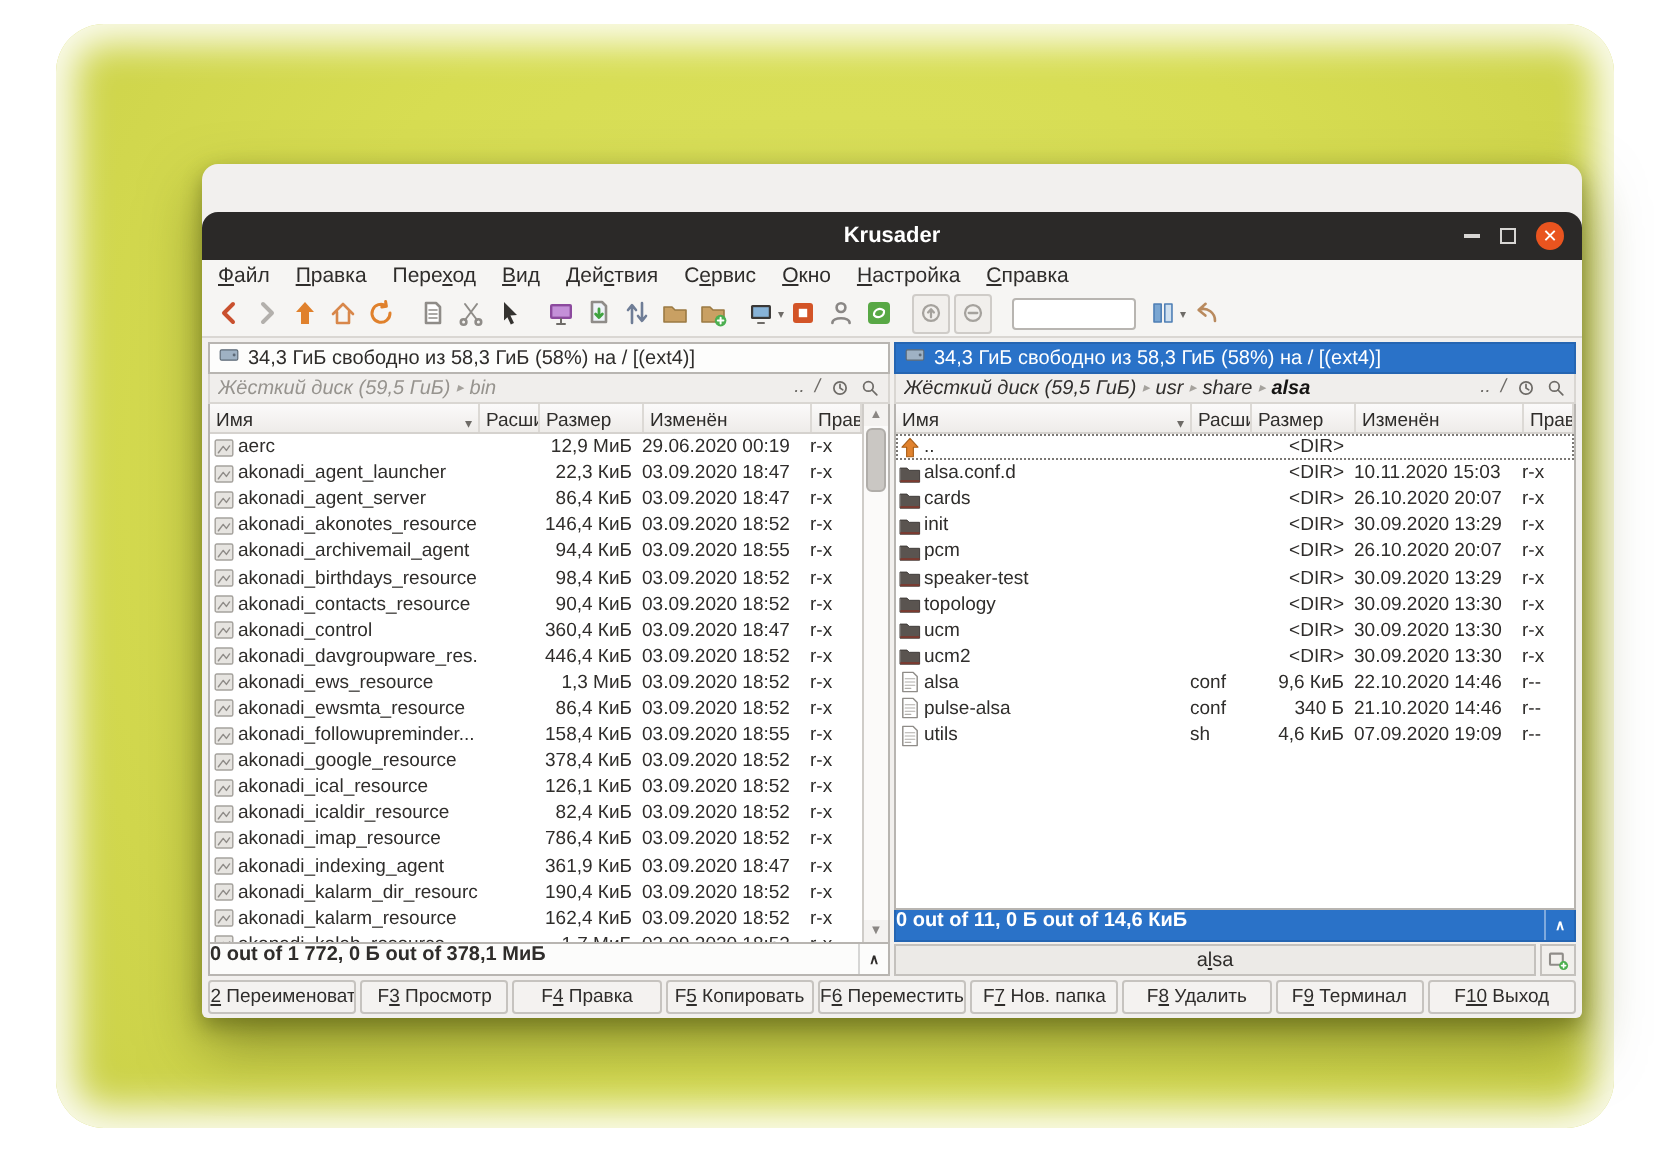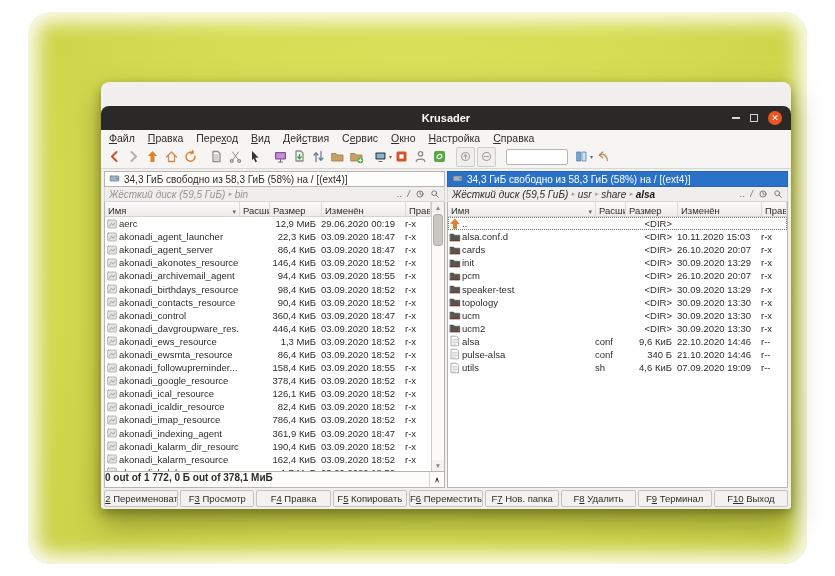--- a/index.html
+++ b/index.html
@@ -769,20 +769,34 @@
                     </div>
                     <div class="cell name">utils</div>
                     <div class="cell ext">sh</div>
                     <div class="cell size">4,6 КиБ</div>
                     <div class="cell date">07.09.2020 19:09</div>
                     <div class="cell perms">r--</div>
                   </div>
                 </div>
             </div>
           </div>
+          <div class="statusbar">
+            <span>0 out of 11, 0 Б out of 14,6 КиБ</span>
+            <span class="status-chevron">∧</span>
+          </div>
+          <div class="tabbar">
+            <div class="tab">a<u>l</u>sa</div>
+            <div class="newtab">
+                <svg width="12" height="12" viewBox="0 0 15 15" fill="none" stroke="currentColor" stroke-width="1.3" stroke-linecap="round" stroke-linejoin="round">
+                  <rect x="2.5" y="3.5" width="8" height="7" rx="0.5" stroke="#8f8c88"></rect>
+                  <circle cx="11" cy="11" r="2.8" fill="#4caf50" stroke="none"></circle>
+                  <path d="M11 9.7 V12.3 M9.7 11 H12.3" stroke="#fff" stroke-width="1"></path>
+                </svg>
+              </div>
+          </div>
         </section>
       </div>
 
       <div class="fkeys" id="fkeys">
           <div class="fkey">F<u>2</u>&nbsp;Переименовать</div>
           <div class="fkey">F<u>3</u>&nbsp;Просмотр</div>
           <div class="fkey">F<u>4</u>&nbsp;Правка</div>
           <div class="fkey">F<u>5</u>&nbsp;Копировать</div>
           <div class="fkey">F<u>6</u>&nbsp;Переместить</div>
           <div class="fkey">F<u>7</u>&nbsp;Нов. папка</div>

